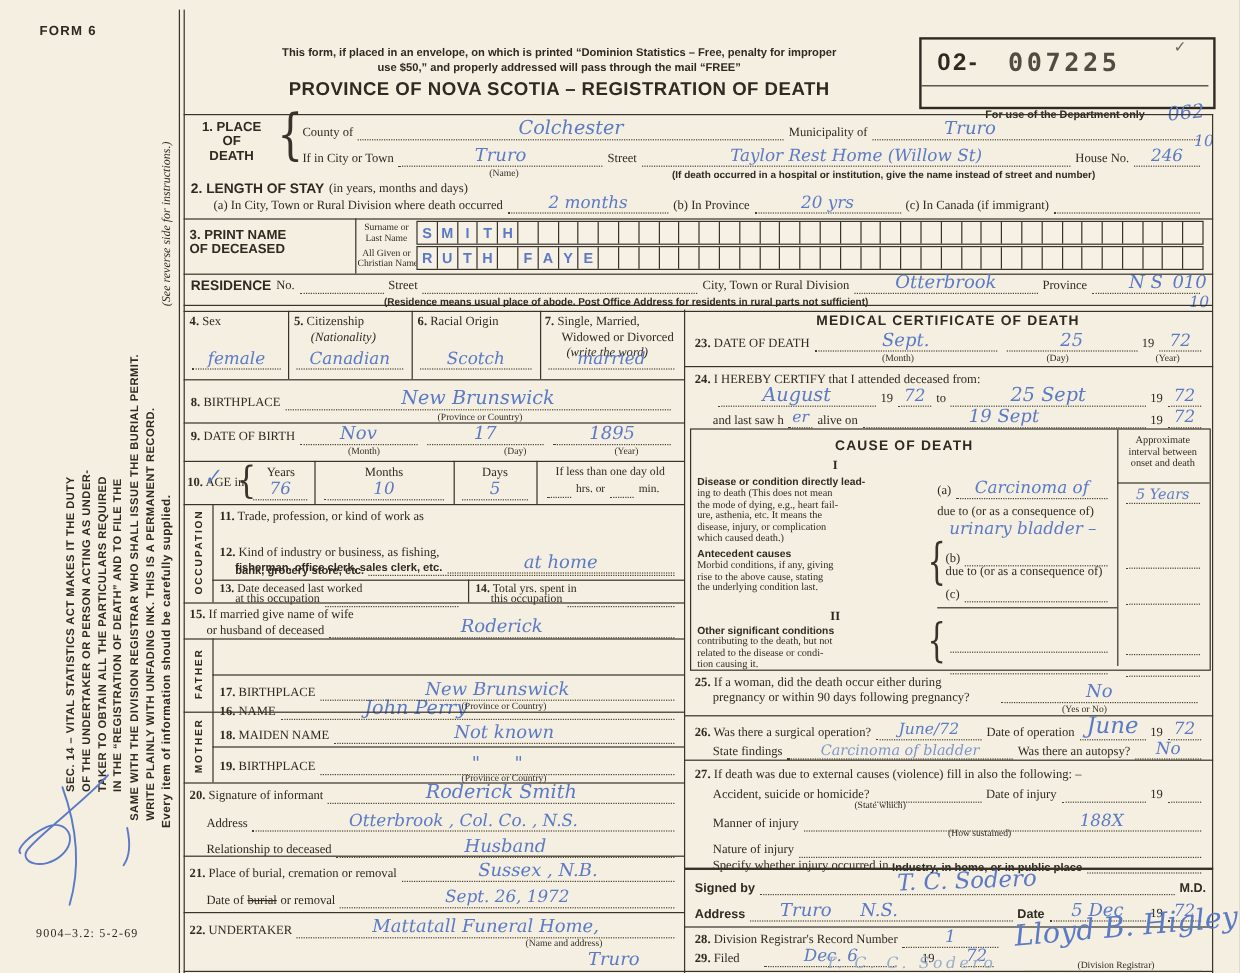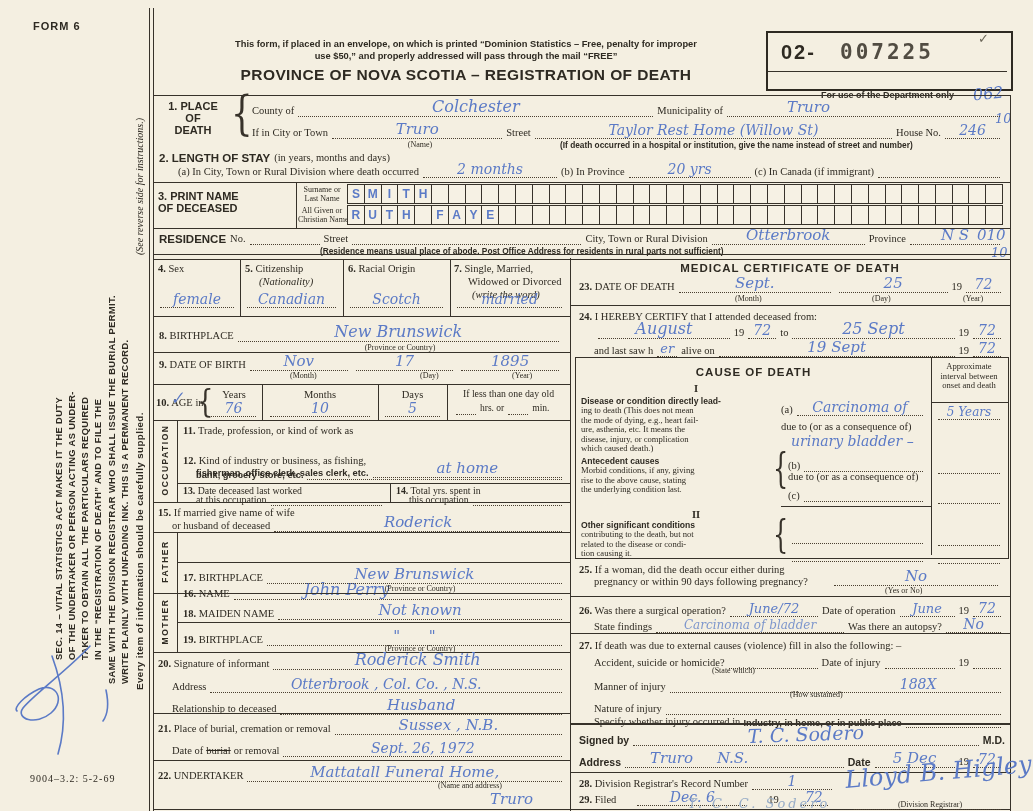--- a/index.html
+++ b/index.html
@@ -609,21 +609,21 @@
   <div class="abs note" style="left:885px;top:586px;">(Yes or No)</div>
   <div class="hline" style="left:570px;top:596px;width:441px;"></div>
 
   <div class="abs row" style="left:579px;top:603px;width:426px;">
     <span class="lbl"><span class="b">26.</span> <span>Was there a surgical operation?</span></span>
     <span class="fill">
         <span class="hw" style="font-size:13px;">June/72</span>
       </span>
     <span class="lbl">Date of operation</span>
     <span class="fill w55">
-        <span class="hw" style="font-size:13px;text-align:center;">June</span>
+        <span class="hw" style="font-size:19px;text-align:center;">June</span>
       </span>
     <span class="lbl">19</span>
     <span class="fill w28">
         <span class="hw">72</span>
       </span>
   </div>
   <div class="abs row" style="left:594px;top:619px;width:411px;">
     <span class="lbl">State findings</span>
     <span class="fill">
         <span class="hw" style="font-size:12px;color:#7d96cc;">Carcinoma of bladder</span>

